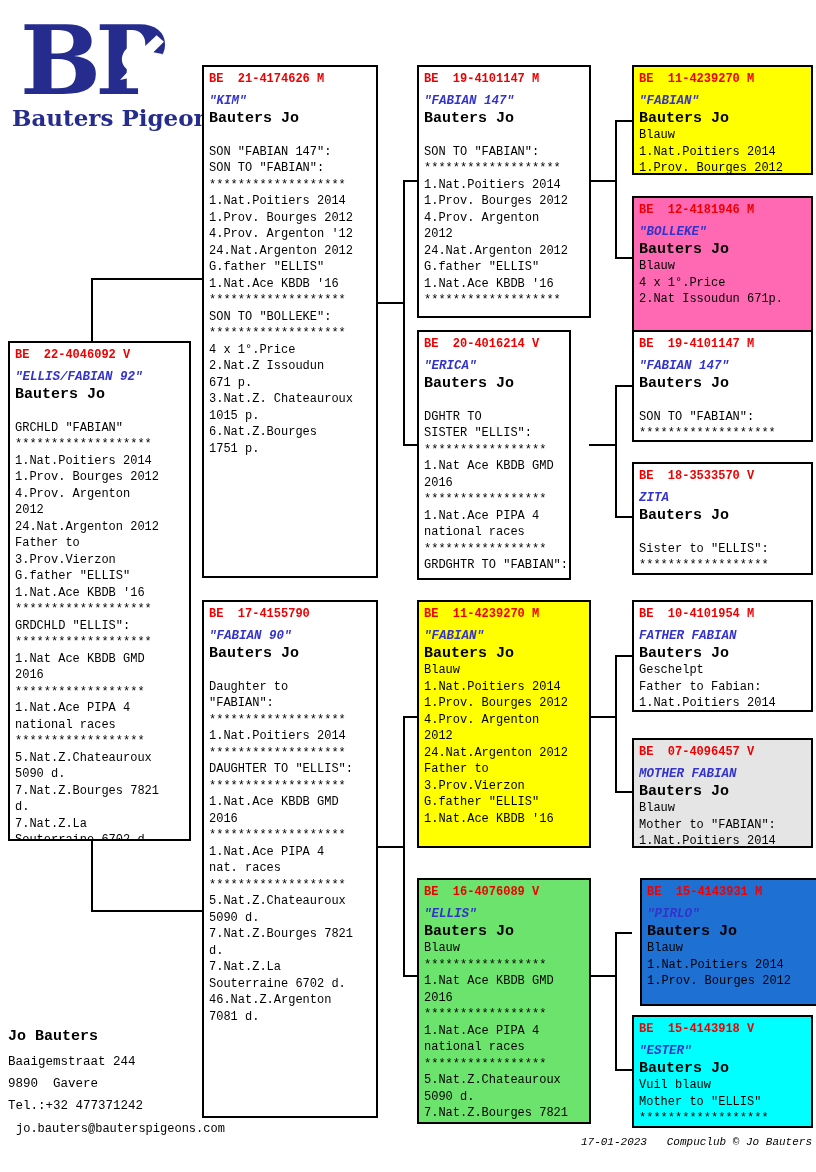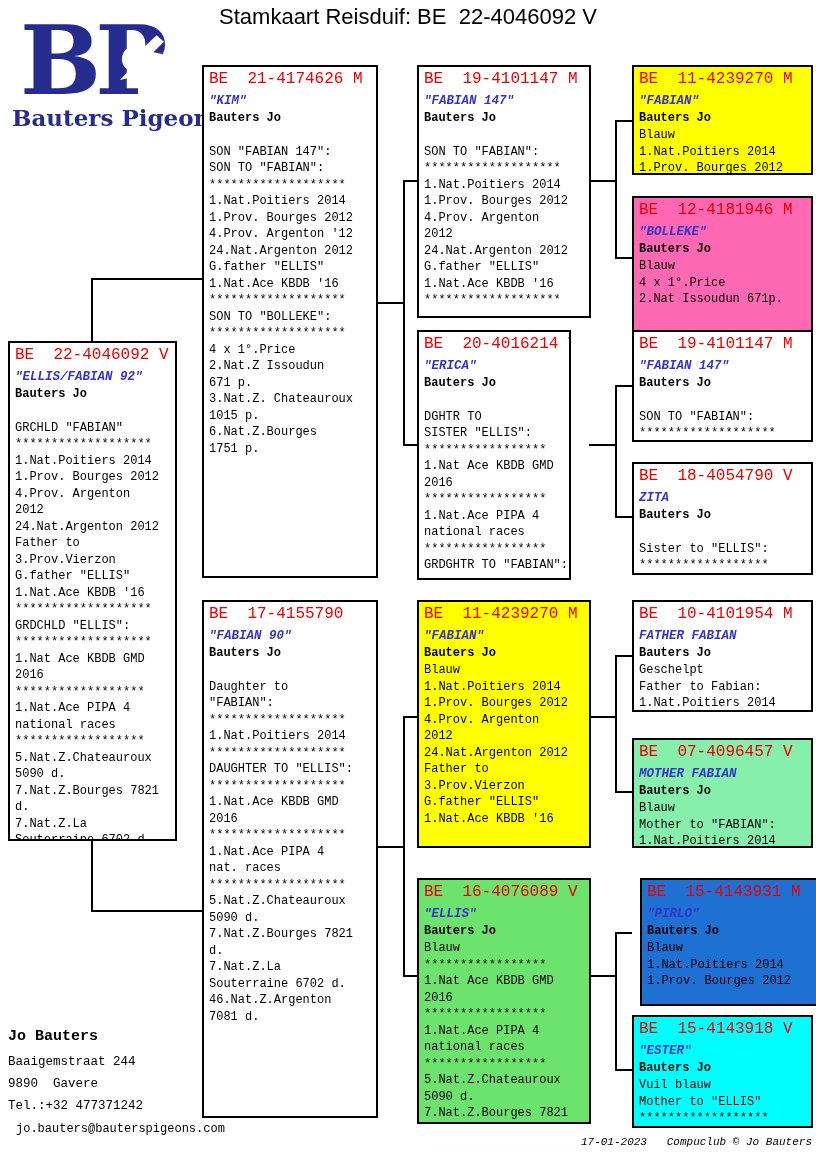--- a/index.html
+++ b/index.html
@@ -11,48 +11,47 @@
   
   .logo{position:absolute;left:12px;top:18px;width:190px;height:130px;}
   .logo-bp{position:absolute;left:8px;top:-14px;font-family:"DejaVu Serif",serif;
            font-weight:bold;font-size:96px;letter-spacing:-6px;color:#252C8E;}
   .logo-bird{position:absolute;left:104px;top:14px;width:52px;height:52px;}
   .logo-name{position:absolute;left:0px;top:86px;font-family:"DejaVu Serif",serif;
              font-weight:bold;font-size:23px;color:#252C8E;white-space:pre;}
   
   .pbox{position:absolute;border:2px solid #000;background:#fff;box-sizing:border-box;
         padding:3px 5px;overflow:hidden;}
-  .ring{font-size:16px;font-weight:normal;color:#EE0000;white-space:pre;line-height:18px;margin-bottom:5px;}
+  .ring{font-size:12px;font-weight:bold;color:#EE0000;white-space:pre;line-height:18px;margin-bottom:5px;}
   .bname{font-size:12.5px;font-weight:bold;font-style:italic;color:#3333CC;white-space:pre;line-height:17px;}
-  .owner{font-size:12px;font-weight:bold;color:#000;white-space:pre;line-height:17px;}
+  .owner{font-size:15px;font-weight:bold;color:#000;white-space:pre;line-height:17px;}
   .bline{font-size:12px;color:#000;white-space:pre;line-height:16.5px;min-height:16.5px;}
   
   .ln{position:absolute;background:#000;}
   
   .contact-name{position:absolute;left:8px;top:1028px;font-size:15px;font-weight:bold;white-space:pre;}
   .addr{position:absolute;left:8px;font-size:12.5px;white-space:pre;}
   .email{position:absolute;left:16px;top:1122px;font-size:12px;white-space:pre;}
   .footer{position:absolute;right:4px;top:1136px;font-size:11px;font-style:italic;white-space:pre;}
 </style>
 </head>
 <body>
 
 <div id="card">
 
-  <div class="title">Stamkaart Reisduif: BE  22-4046092 V</div>
 
   <div class="logo">
     <div class="logo-bp">BP</div>
     <svg class="logo-bird" viewBox="0 0 64 64">
       <path fill="#ffffff" d="M50 4 L34 19 C26 13 14 16 9 26 C5 34 8 43 16 47 L5 59 C20 57 30 50 36 41 C45 44 55 37 57 27 L46 25 L59 12 Z"></path>
     </svg>
     <div class="logo-name">Bauters Pigeons</div>
   </div>
 
-  <div class="pbox" style="left: 8px; top: 341px; width: 169px; height: 500px; background: rgb(255, 255, 255);">
+  <div class="pbox" style="left: 8px; top: 341px; width: 183px; height: 500px; background: rgb(255, 255, 255);">
       <div class="ring">BE  22-4046092 V</div>
       <div class="bname">"ELLIS/FABIAN 92"</div>
       <div class="owner">Bauters Jo</div>
       <div class="bline"></div>
       <div class="bline">GRCHLD "FABIAN"</div>
       <div class="bline">*******************</div>
       <div class="bline">1.Nat.Poitiers 2014</div>
       <div class="bline">1.Prov. Bourges 2012</div>
       <div class="bline">4.Prov. Argenton</div>
       <div class="bline">2012</div>
@@ -210,36 +209,36 @@
     </div>
   <div class="pbox" style="left: 632px; top: 330px; width: 181px; height: 112px; background: rgb(255, 255, 255);">
       <div class="ring">BE  19-4101147 M</div>
       <div class="bname">"FABIAN 147"</div>
       <div class="owner">Bauters Jo</div>
       <div class="bline"></div>
       <div class="bline">SON TO "FABIAN":</div>
       <div class="bline">*******************</div>
     </div>
   <div class="pbox" style="left: 632px; top: 462px; width: 181px; height: 113px; background: rgb(255, 255, 255);">
-      <div class="ring">BE  18-4054790 V</div>
+      <div class="ring">BE  18-3533570 V</div>
       <div class="bname">ZITA</div>
       <div class="owner">Bauters Jo</div>
       <div class="bline"></div>
       <div class="bline">Sister to "ELLIS":</div>
       <div class="bline">******************</div>
     </div>
   <div class="pbox" style="left: 632px; top: 600px; width: 181px; height: 112px; background: rgb(255, 255, 255);">
       <div class="ring">BE  10-4101954 M</div>
       <div class="bname">FATHER FABIAN</div>
       <div class="owner">Bauters Jo</div>
       <div class="bline">Geschelpt</div>
       <div class="bline">Father to Fabian:</div>
       <div class="bline">1.Nat.Poitiers 2014</div>
     </div>
-  <div class="pbox" style="left: 632px; top: 738px; width: 181px; height: 110px; background: #86efac;">
+  <div class="pbox" style="left: 632px; top: 738px; width: 181px; height: 110px; background: #e5e5e5;">
       <div class="ring">BE  07-4096457 V</div>
       <div class="bname">MOTHER FABIAN</div>
       <div class="owner">Bauters Jo</div>
       <div class="bline">Blauw</div>
       <div class="bline">Mother to "FABIAN":</div>
       <div class="bline">1.Nat.Poitiers 2014</div>
     </div>
   <div class="pbox" style="left: 632px; top: 878px; width: 181px; height: 128px; background: rgb(30, 112, 210); margin-left: 8px;">
       <div class="ring">BE  15-4143931 M</div>
       <div class="bname">"PIRLO"</div>

